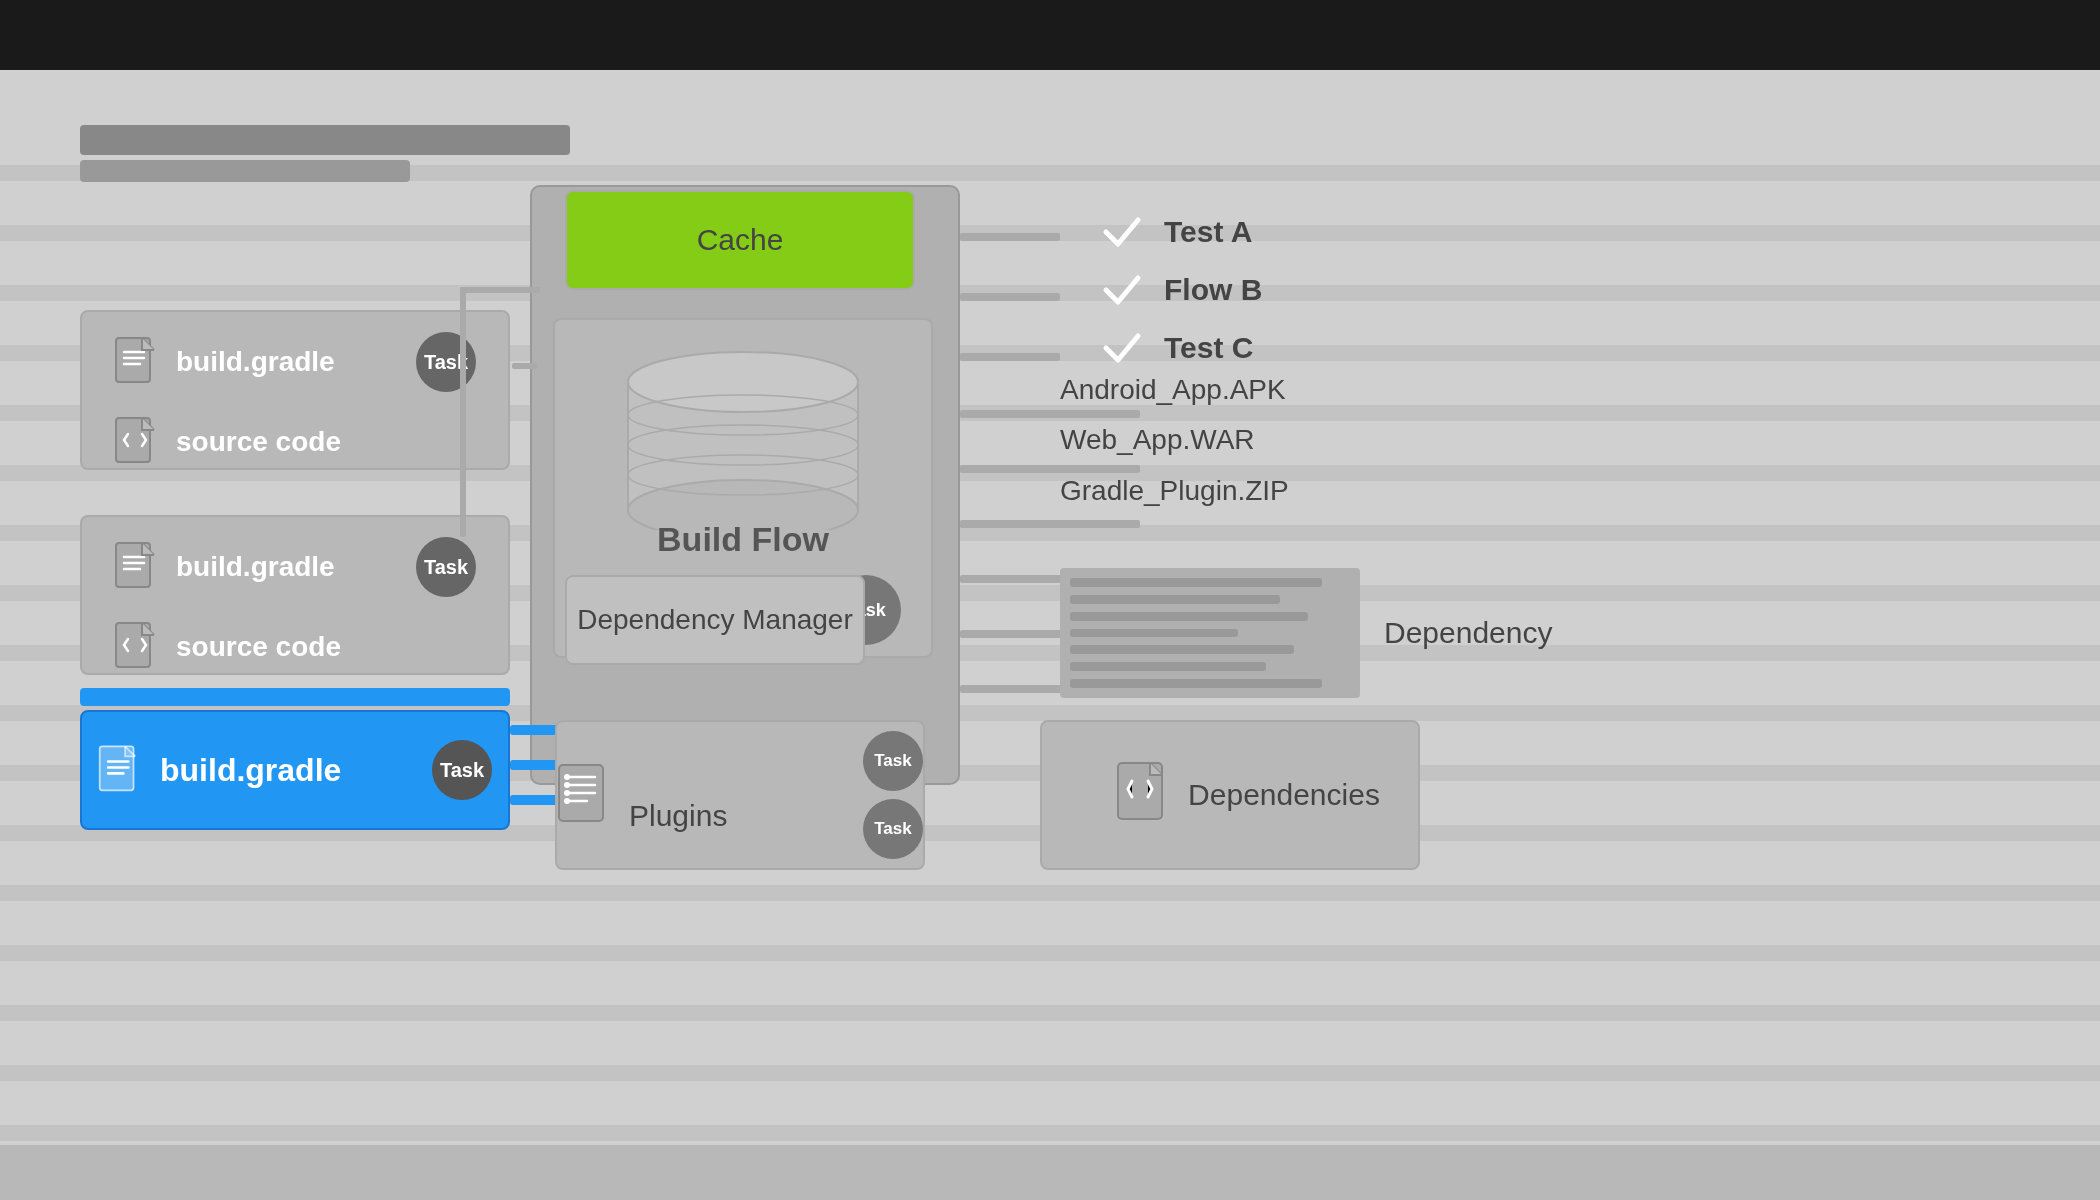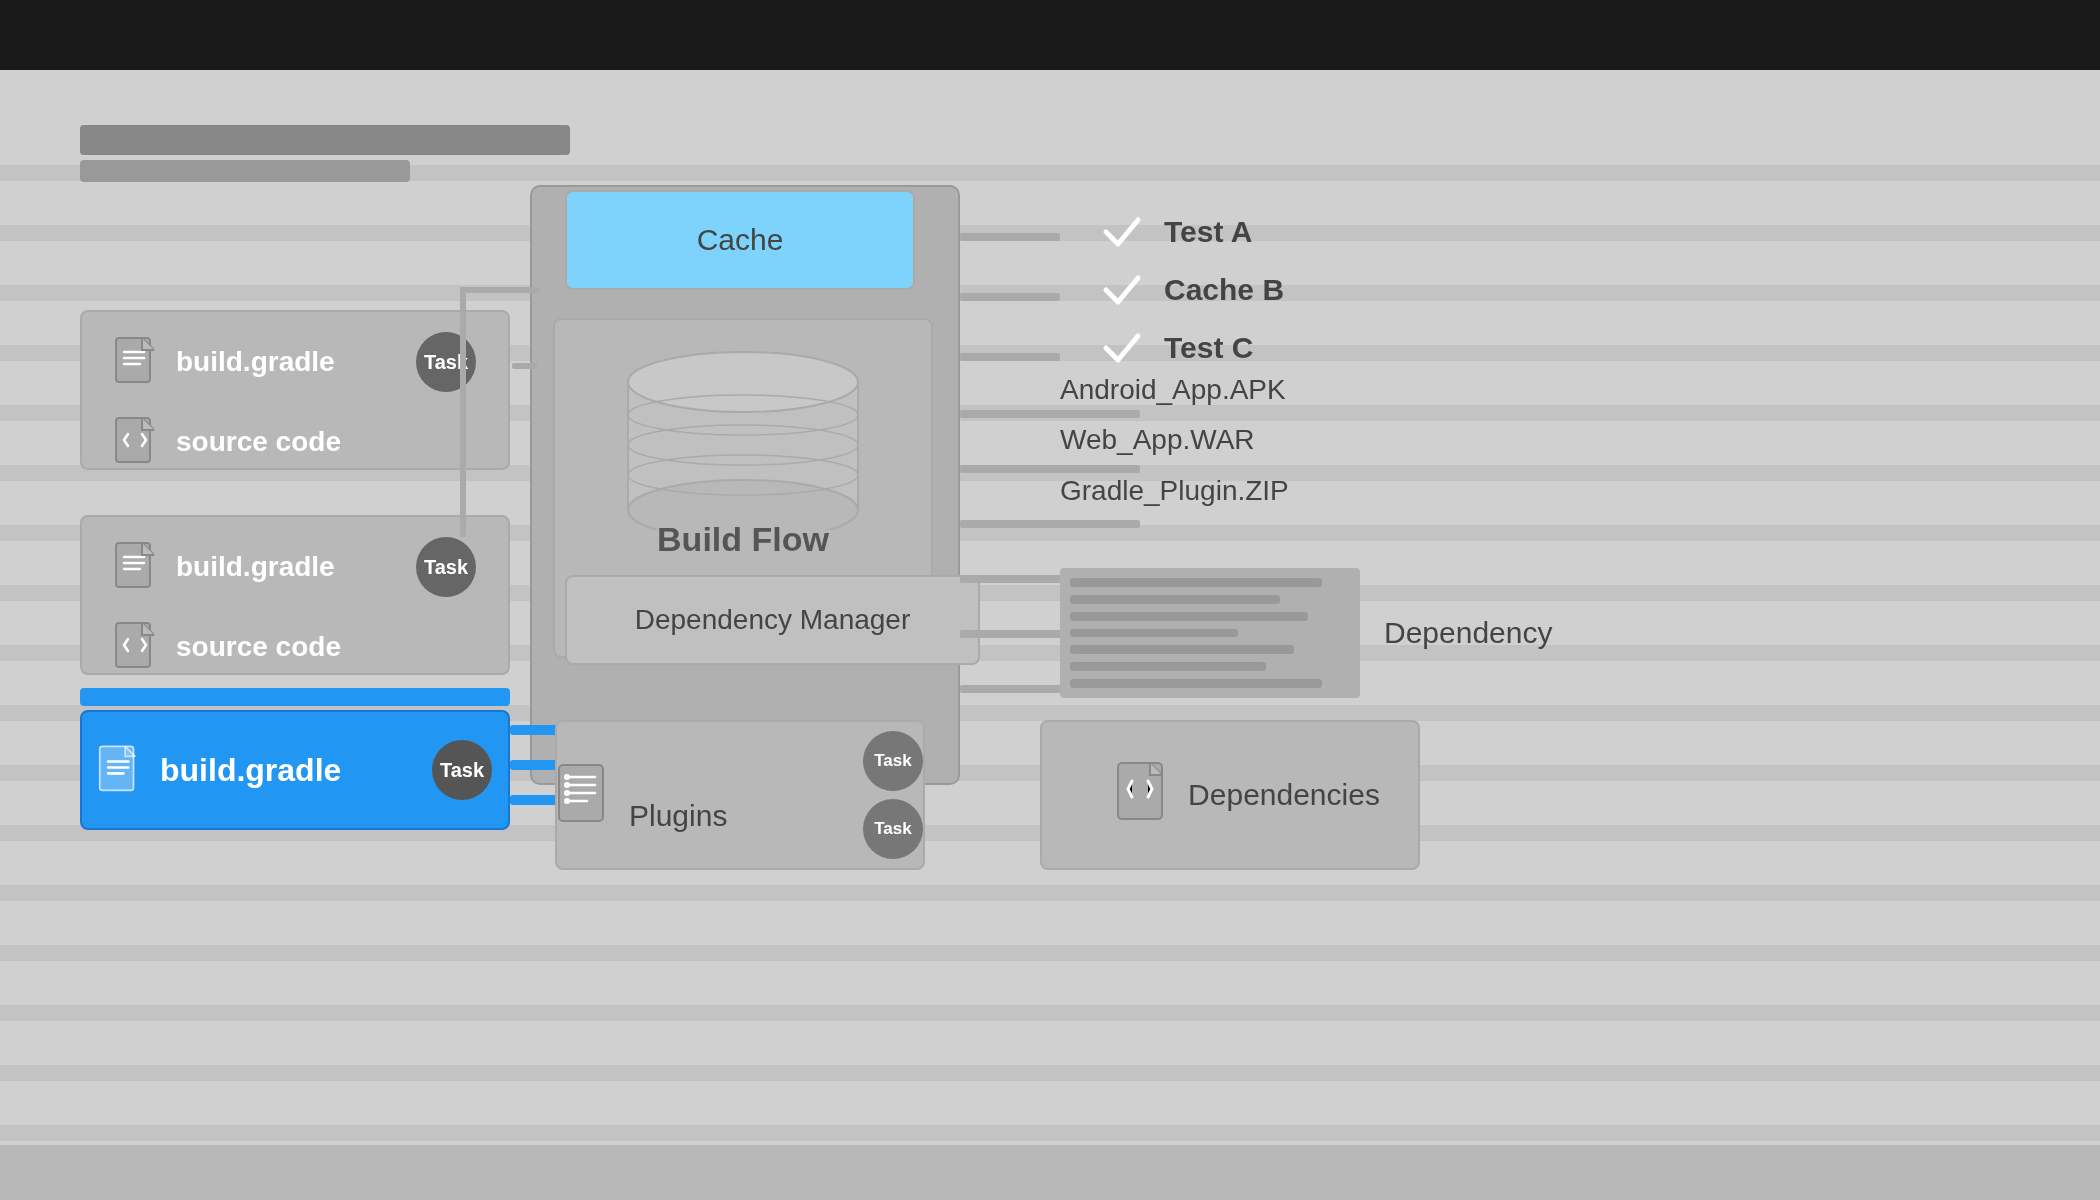--- a/index.html
+++ b/index.html
@@ -85,40 +85,40 @@
       background: #555;
     }
 
     
     .cache-box {
       position: absolute;
       top: 120px;
       left: 565px;
       width: 350px;
       height: 100px;
-      background: #7dd3fc;
+      background: #84cc16;
       border-radius: 8px;
       border: 2px solid #aaa;
       display: flex;
       align-items: center;
       justify-content: center;
     }
 
     .cache-box-label {
       font-size: 30px;
       font-weight: 500;
       color: #444;
     }
 
     
     .dep-manager-box {
       position: absolute;
       top: 505px;
       left: 565px;
-      width: 415px;
+      width: 300px;
       height: 90px;
       background: #c0c0c0;
       border-radius: 8px;
       border: 2px solid #aaa;
       display: flex;
       align-items: center;
       justify-content: center;
     }
 
     .box-label {
@@ -359,21 +359,21 @@
     <div class="test-item">
       <svg width="44" height="44" viewBox="0 0 44 44">
         <polyline points="6,22 18,34 38,10" stroke="white" stroke-width="5" fill="none" stroke-linecap="round" stroke-linejoin="round"></polyline>
       </svg>
       <span class="test-label">Test A</span>
     </div>
     <div class="test-item">
       <svg width="44" height="44" viewBox="0 0 44 44">
         <polyline points="6,22 18,34 38,10" stroke="white" stroke-width="5" fill="none" stroke-linecap="round" stroke-linejoin="round"></polyline>
       </svg>
-      <span class="test-label">Cache B</span>
+      <span class="test-label">Flow B</span>
     </div>
     <div class="test-item">
       <svg width="44" height="44" viewBox="0 0 44 44">
         <polyline points="6,22 18,34 38,10" stroke="white" stroke-width="5" fill="none" stroke-linecap="round" stroke-linejoin="round"></polyline>
       </svg>
       <span class="test-label">Test C</span>
     </div>
   </div>
 
   <div style="position:absolute;top:295px;left:1060px;">

